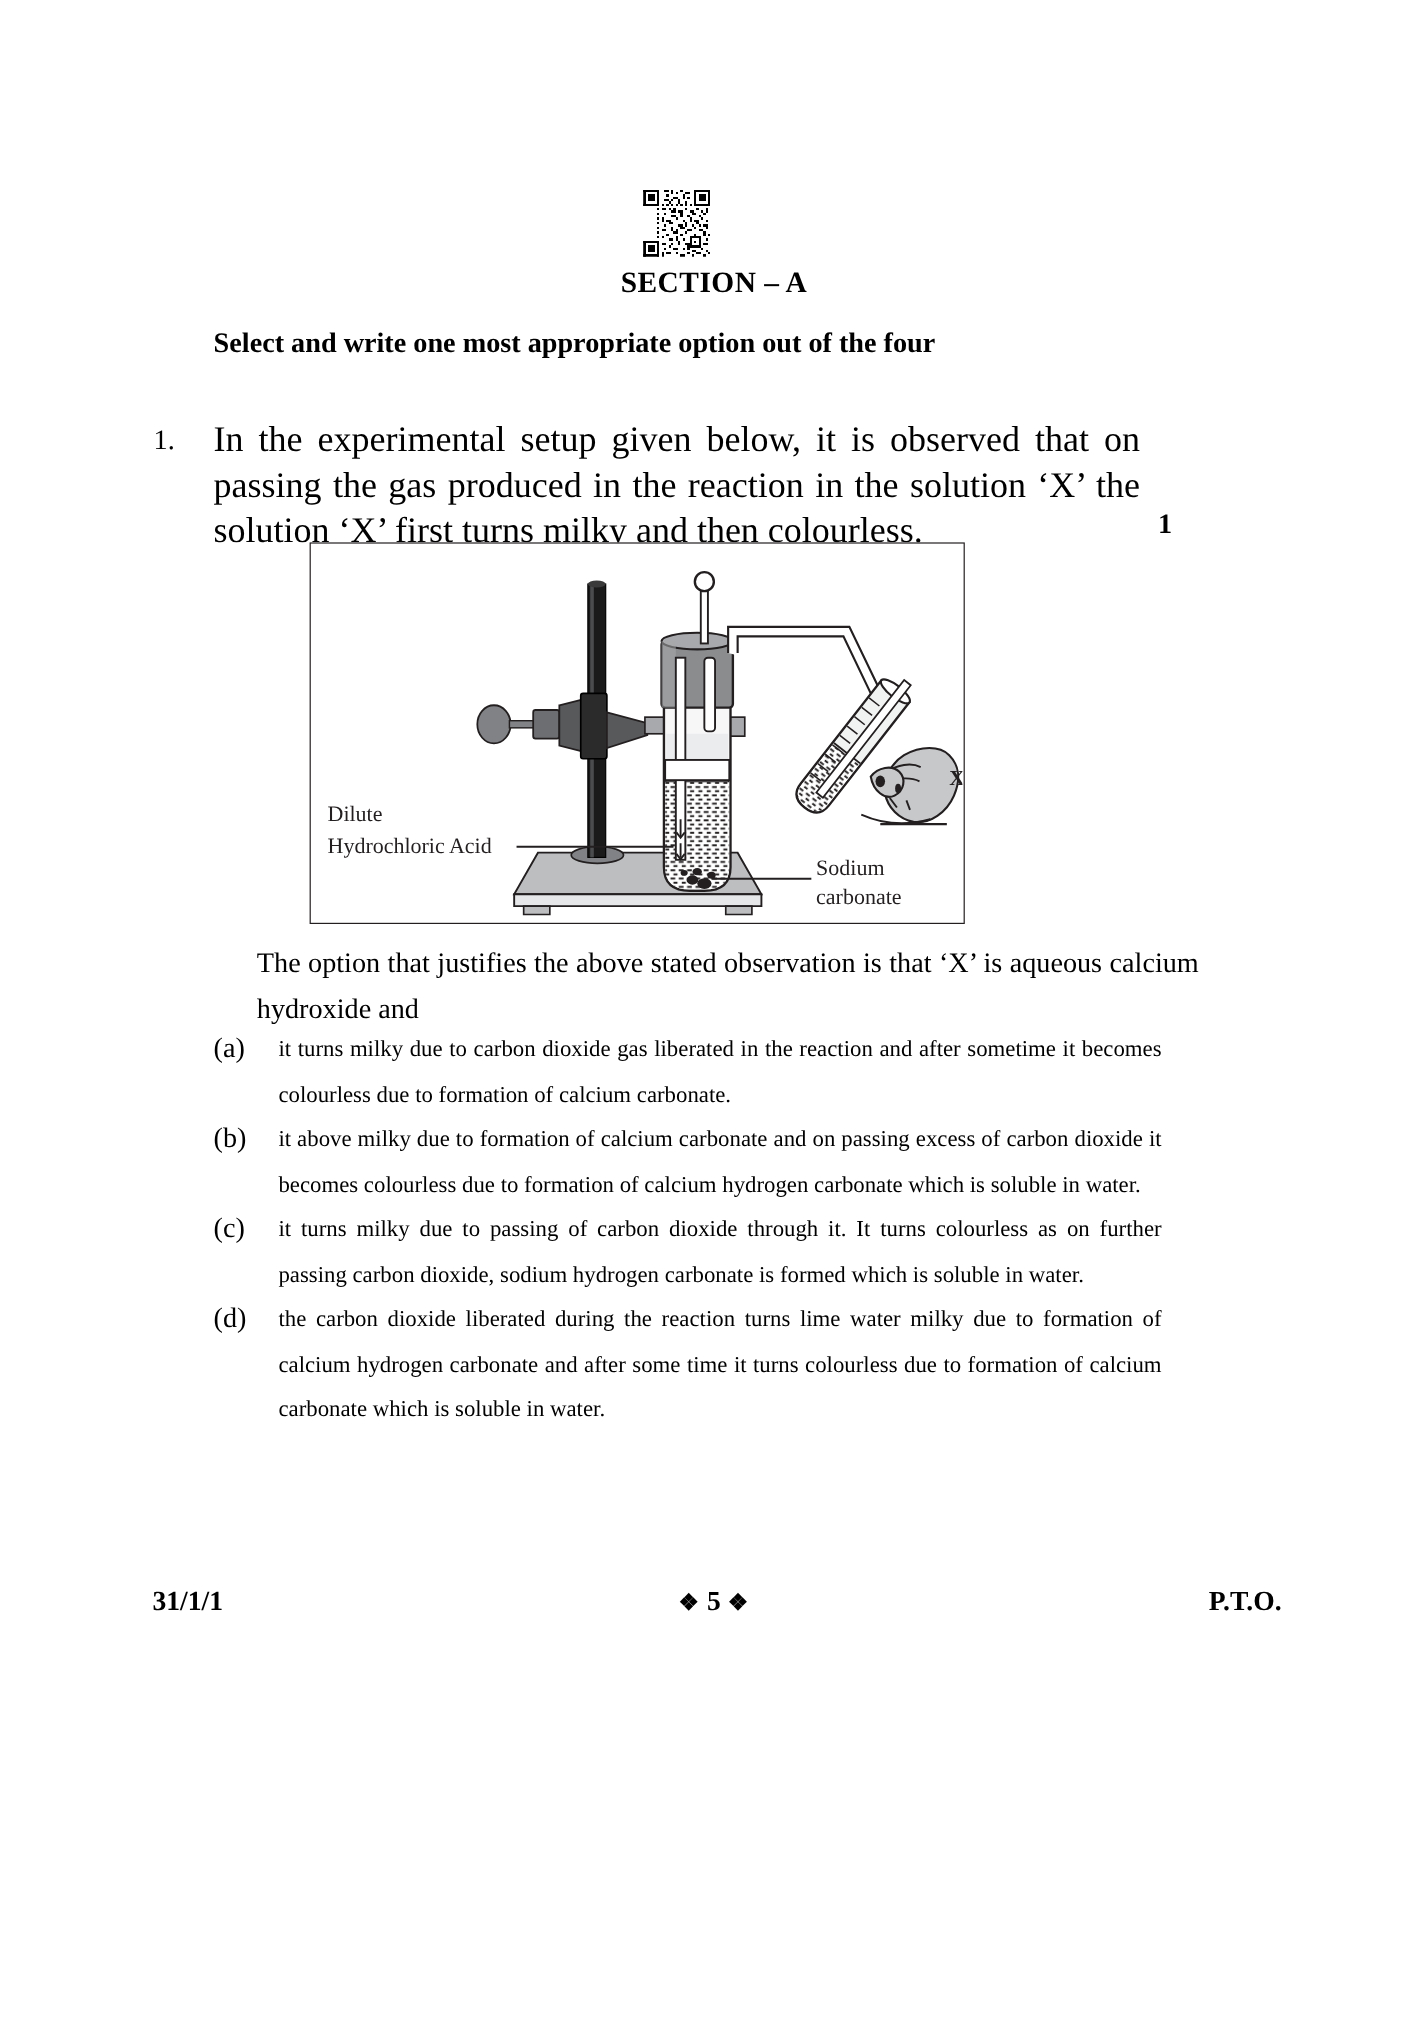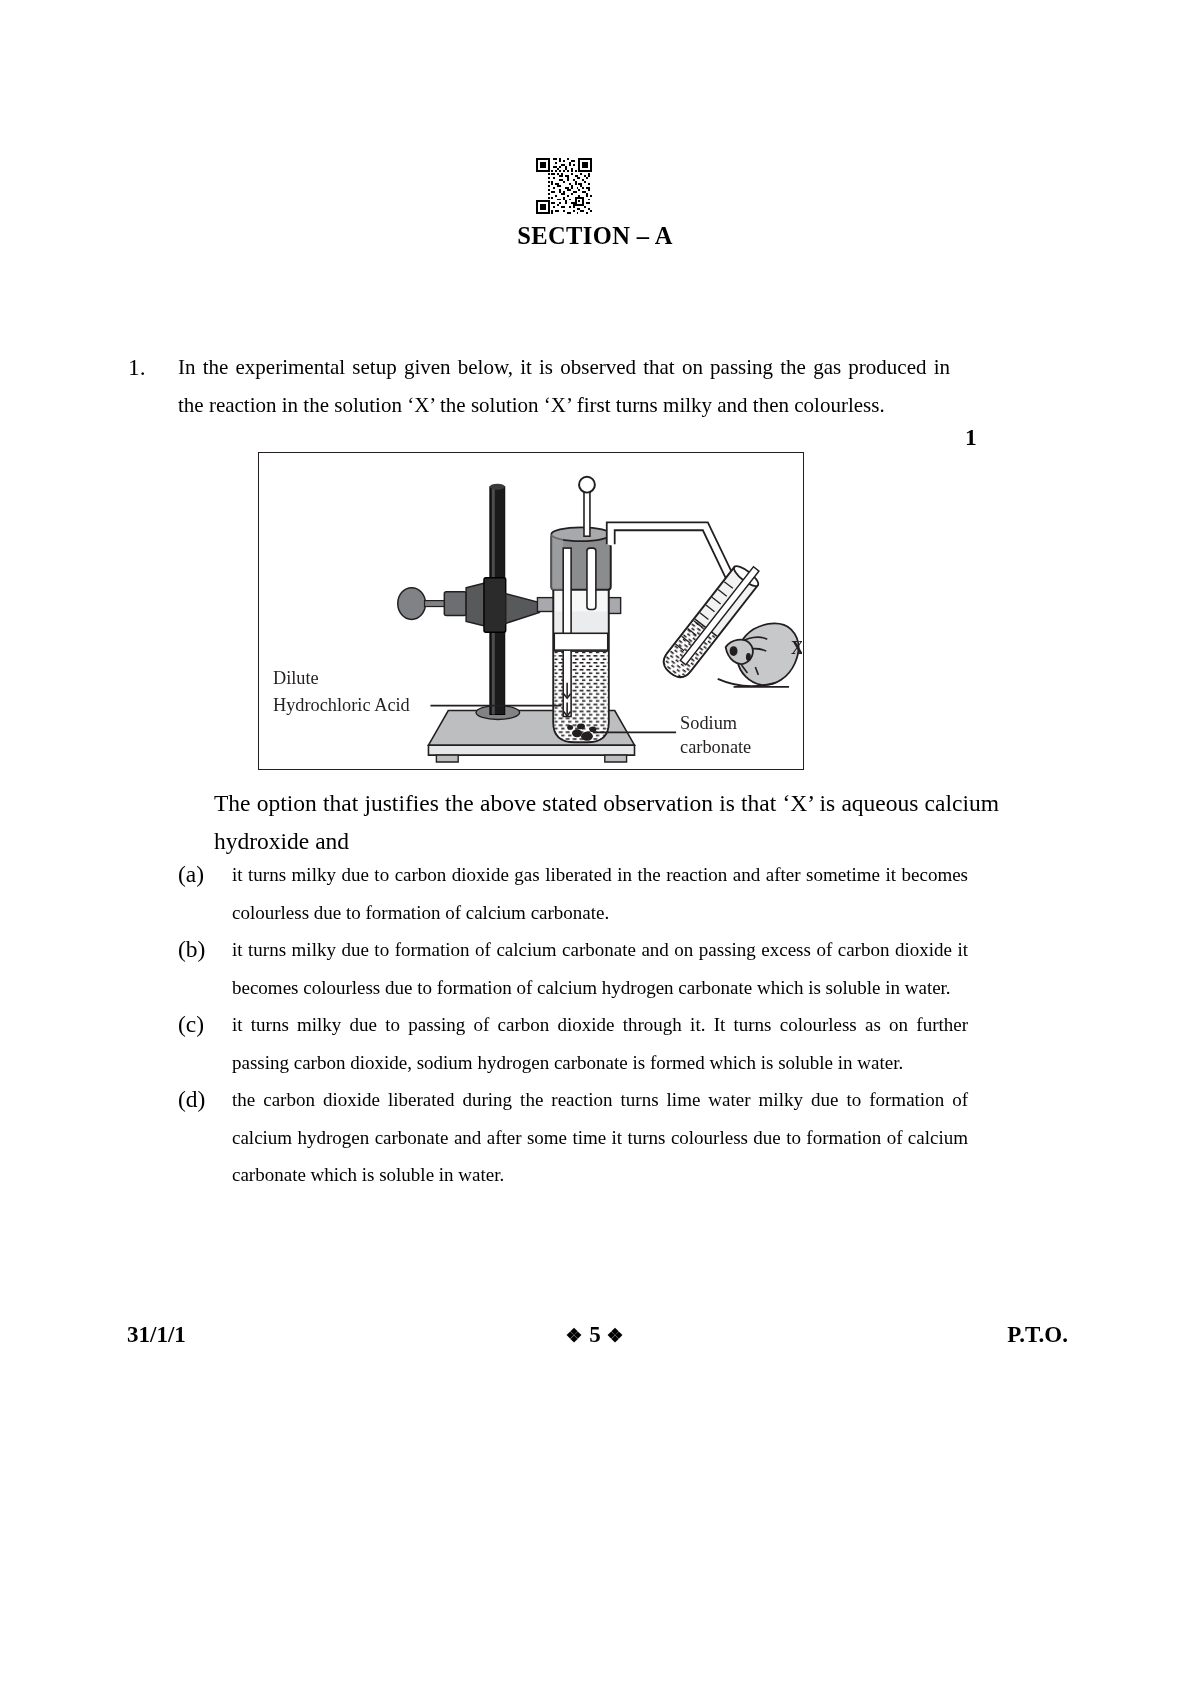--- a/index.html
+++ b/index.html
@@ -71,21 +71,21 @@
     font-size: 23.5px;
     line-height: 38px;
   }
 
   
   .q-stem {
     position: absolute;
     left: 178px;
     top: 348px;
     width: 772px;
-    font-size: 21px;
+    font-size: 30px;
     line-height: 38px;
     text-align: justify;
     text-align-last: left;
   }
   .marks {
     position: absolute;
     left: 965px;
     top: 424px;
     font-size: 23.5px;
     font-weight: bold;
@@ -309,20 +309,21 @@
           <rect x="24" y="15" width="1" height="1"></rect>
         <rect x="20" y="17" width="1" height="1"></rect>
           <rect x="22" y="19" width="1" height="1"></rect>
       </g>
     </svg>
   </div>
 
   <div class="section-title">SECTION – A</div>
 
   <div class="instruction">
+    <span>Select and write one most appropriate option out of the four</span>
   </div>
 
   <div class="q-num">1.</div>
   <div class="q-stem">In the experimental setup given below, it is observed that on passing the gas produced in the reaction in the solution ‘X’ the solution ‘X’ first turns milky and then colourless.</div>
   <div class="marks">1</div>
 
   <div class="figure-box">
     <svg viewBox="0 0 546 318" width="543" height="315">
 
       <g>
@@ -476,21 +477,21 @@
 
   <div class="options">
 
     <div class="opt-row">
       <div class="opt-key">(a)</div>
       <div class="opt-text">it turns milky due to carbon dioxide gas liberated in the reaction and after sometime it becomes colourless due to formation of calcium carbonate.</div>
     </div>
 
     <div class="opt-row">
       <div class="opt-key">(b)</div>
-      <div class="opt-text">it turns milky due to formation of calcium carbonate and on passing excess of carbon dioxide it becomes colourless due to formation of calcium hydrogen carbonate which is soluble in water.</div>
+      <div class="opt-text">it above milky due to formation of calcium carbonate and on passing excess of carbon dioxide it becomes colourless due to formation of calcium hydrogen carbonate which is soluble in water.</div>
     </div>
 
     <div class="opt-row">
       <div class="opt-key">(c)</div>
       <div class="opt-text">it turns milky due to passing of carbon dioxide through it. It turns colourless as on further passing carbon dioxide, sodium hydrogen carbonate is formed which is soluble in water.</div>
     </div>
 
     <div class="opt-row">
       <div class="opt-key">(d)</div>
       <div class="opt-text">the carbon dioxide liberated during the reaction turns lime water milky due to formation of calcium hydrogen carbonate and after some time it turns colourless due to formation of calcium carbonate which is soluble in water.</div>

